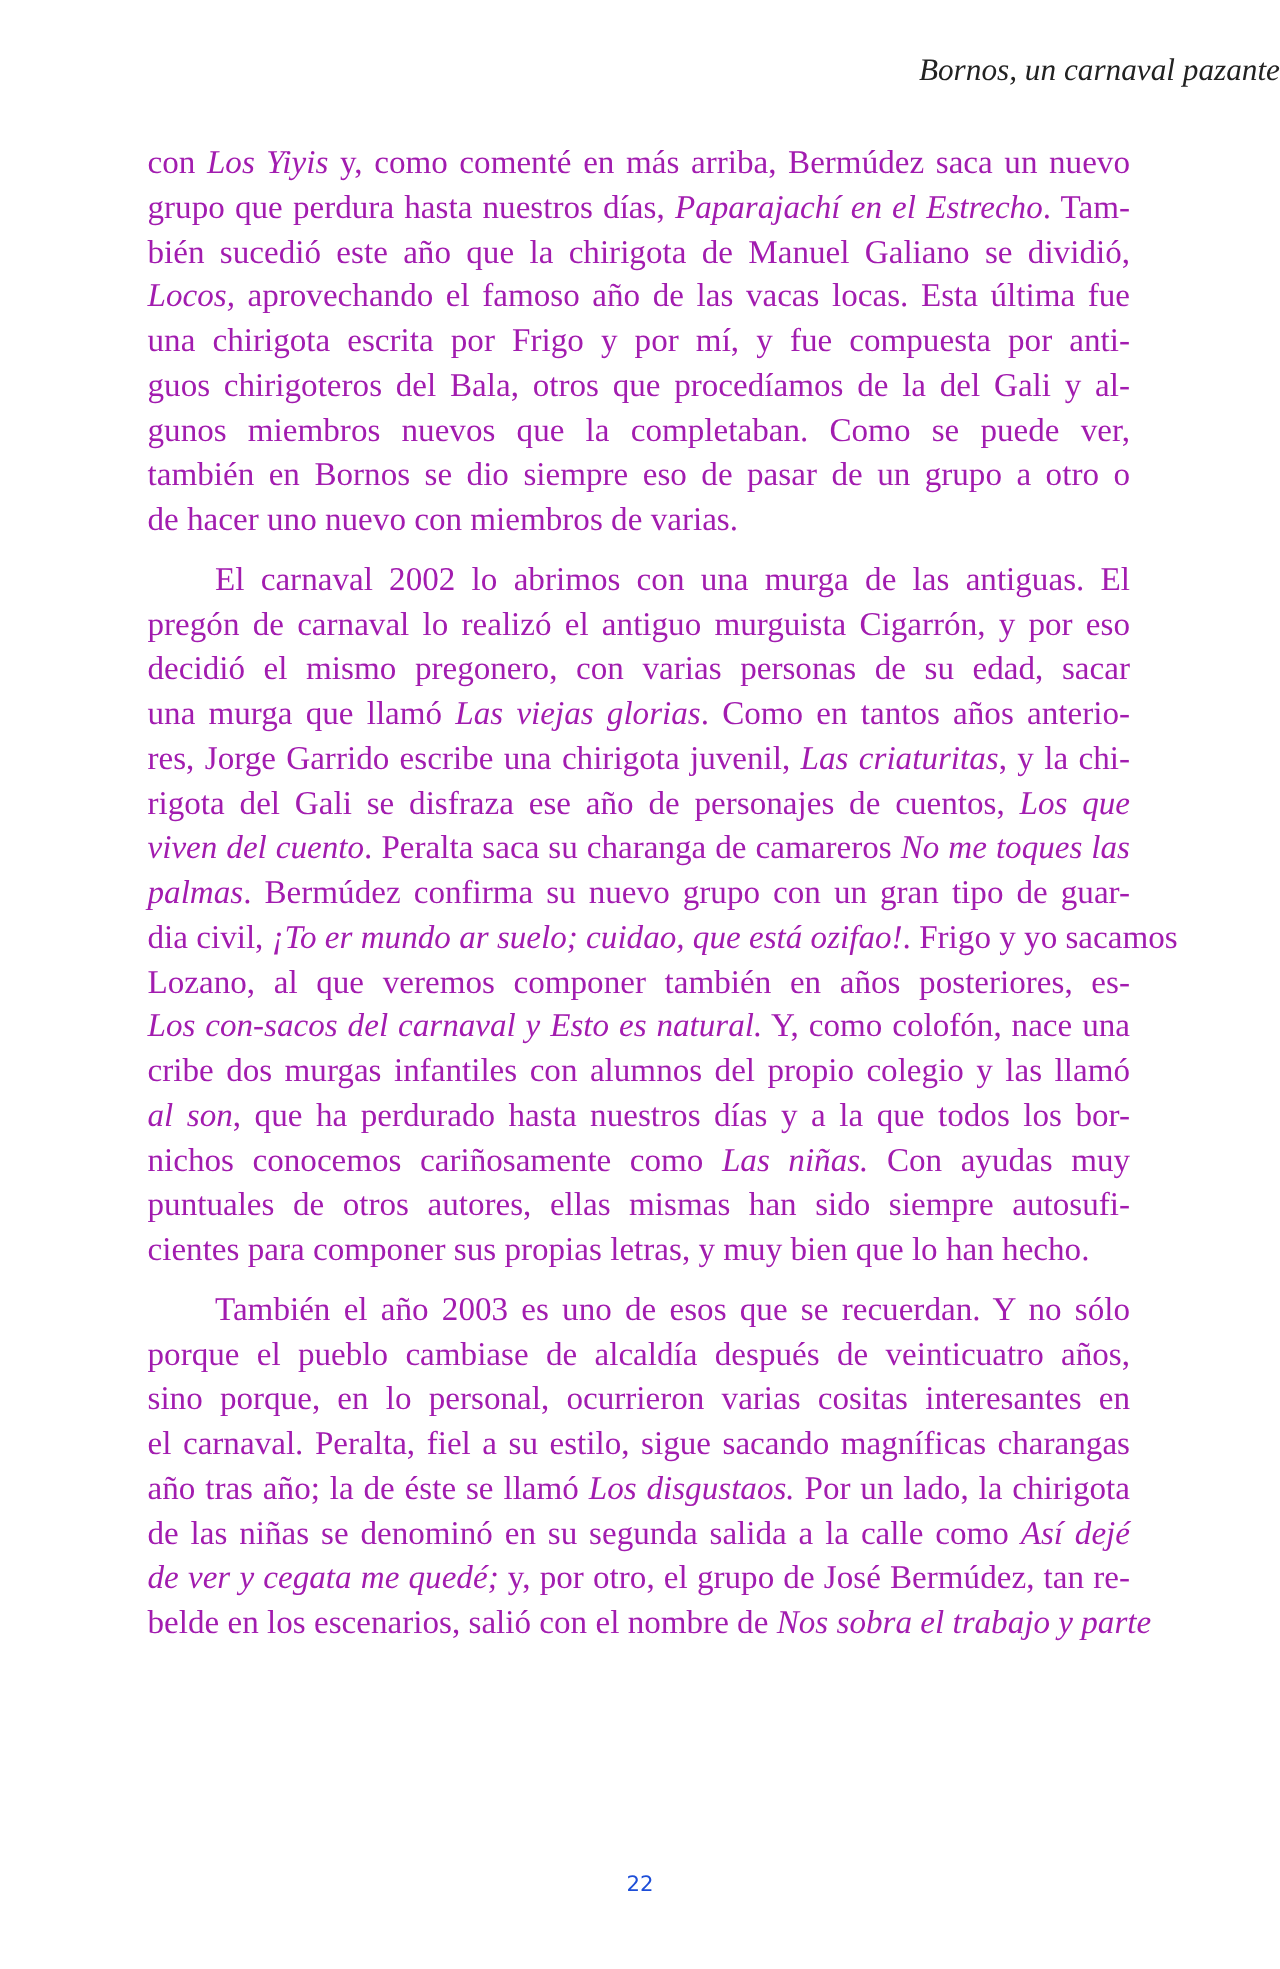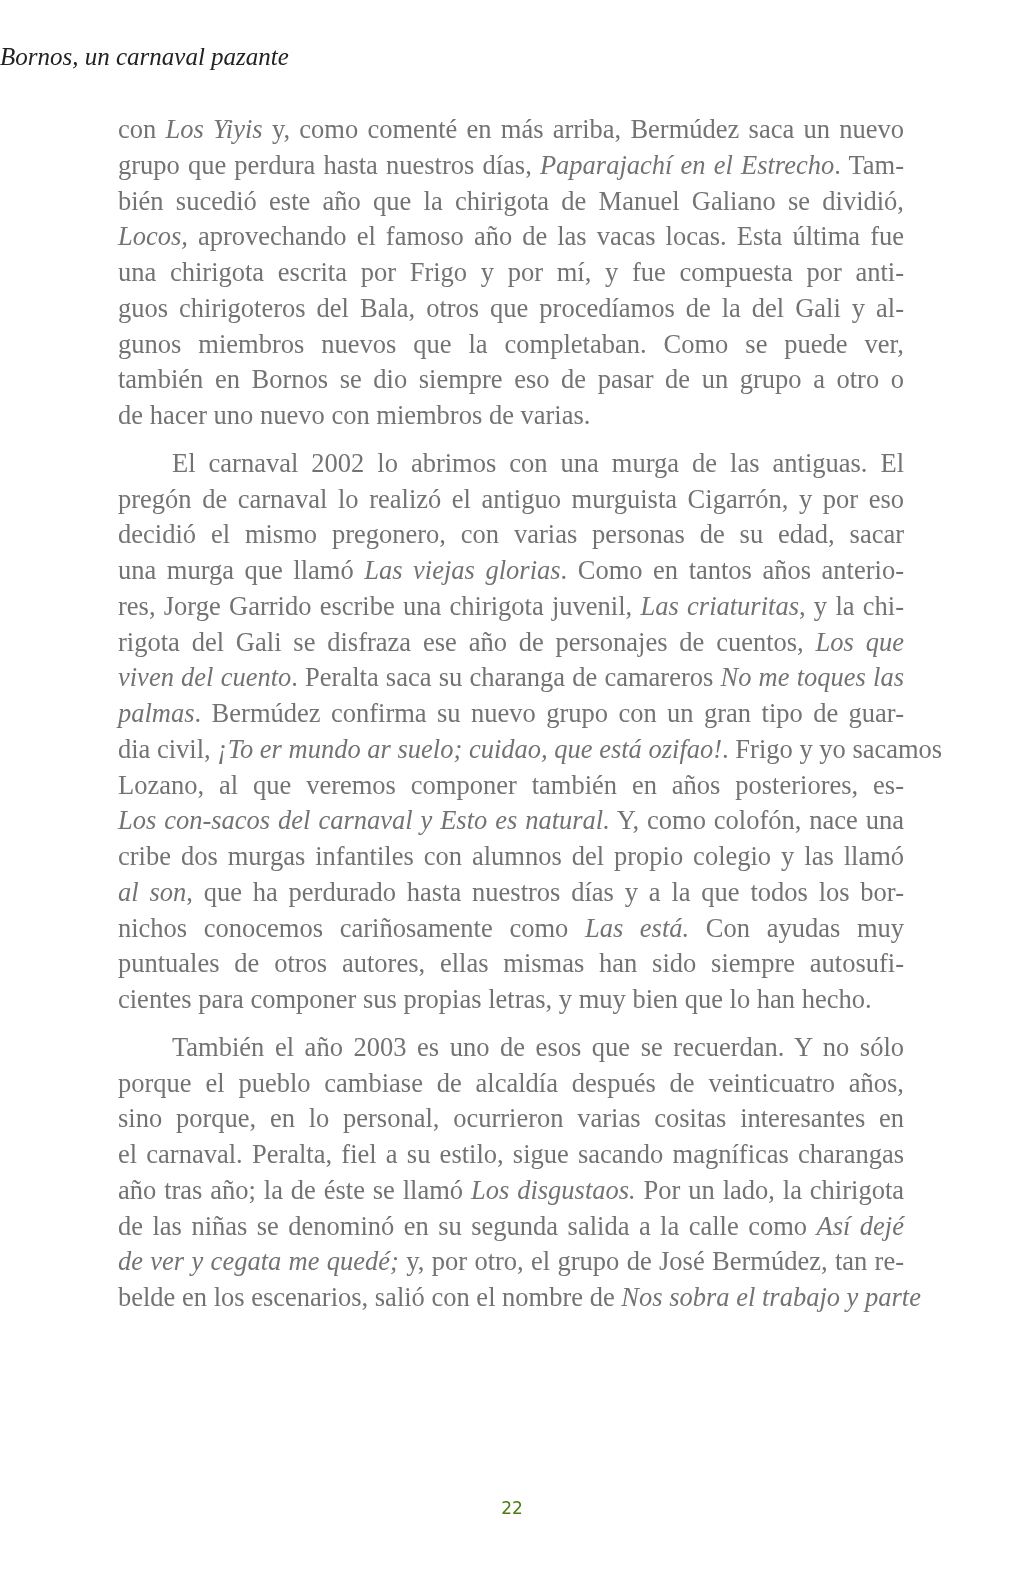--- a/index.html
+++ b/index.html
@@ -12,36 +12,36 @@
     height: 1575px;
     position: relative;
     overflow: hidden;
     color: #1c1c1c;
   }
   .running-head {
     position: absolute;
     top: 40px;
     left: 0;
     width: 1024px;
-    text-align: left;
+    text-align: right;
     font-family: "Liberation Serif", "DejaVu Serif", serif;
     font-style: italic;
     font-size: 25px;
     line-height: 34px;
     color: #222;
   }
   .text-block {
     position: absolute;
     top: 112px;
     left: 118px;
     width: 786px;
     font-family: "Liberation Serif", "DejaVu Serif", serif;
     font-size: 26.5px;
     line-height: 35.75px;
-    color: #737373;
+    color: #a21caf;
   }
   .line {
     display: block;
     height: 35.75px;
     white-space: nowrap;
     text-align: justify;
     text-align-last: justify;
     overflow: visible;
   }
   .line.last {
@@ -56,21 +56,21 @@
   }
   .page-number {
     position: absolute;
     top: 1496px;
     left: 0;
     width: 1024px;
     text-align: center;
     font-family: "DejaVu Sans", "Liberation Sans", sans-serif;
     font-size: 17px;
     line-height: 24px;
-    color: #4d7c0f;
+    color: #1d4ed8;
   }
 </style>
 </head>
 <body>
 
 <div class="running-head">Bornos, un carnaval pazante</div>
 
 <div class="text-block" id="text-block">
     <div>
       <span class="line"><span>con </span><span class="it">Los Yiyis</span><span> y, como comenté en más arriba, Bermúdez saca un nuevo</span></span>
@@ -90,21 +90,21 @@
       <span class="line"><span>una murga que llamó </span><span class="it">Las viejas glorias</span><span>. Como en tantos años anterio-</span></span>
       <span class="line"><span>res, Jorge Garrido escribe una chirigota juvenil, </span><span class="it">Las criaturitas</span><span>, y la chi-</span></span>
       <span class="line"><span>rigota del Gali se disfraza ese año de personajes de cuentos, </span><span class="it">Los que</span></span>
       <span class="line"><span class="it">viven del cuento</span><span>. Peralta saca su charanga de camareros </span><span class="it">No me toques las</span></span>
       <span class="line"><span class="it">palmas</span><span>. Bermúdez confirma su nuevo grupo con un gran tipo de guar-</span></span>
       <span class="line"><span>dia civil, </span><span class="it">¡To er mundo ar suelo; cuidao, que está ozifao!</span><span>. Frigo y yo sacamos</span></span>
       <span class="line"><span>Lozano, al que veremos componer también en años posteriores, es-</span></span>
       <span class="line"><span class="it">Los con-sacos del carnaval y Esto es natural.</span><span> Y, como colofón, nace una</span></span>
       <span class="line"><span>cribe dos murgas infantiles con alumnos del propio colegio y las llamó</span></span>
       <span class="line"><span class="it">al son</span><span>, que ha perdurado hasta nuestros días y a la que todos los bor-</span></span>
-      <span class="line"><span>nichos conocemos cariñosamente como </span><span class="it">Las está.</span><span> Con ayudas muy</span></span>
+      <span class="line"><span>nichos conocemos cariñosamente como </span><span class="it">Las niñas.</span><span> Con ayudas muy</span></span>
       <span class="line"><span>puntuales de otros autores, ellas mismas han sido siempre autosufi-</span></span>
       <span class="line last"><span>cientes para componer sus propias letras, y muy bien que lo han hecho.</span></span>
     </div>
     <div>
       <span class="line indent"><span>También el año 2003 es uno de esos que se recuerdan. Y no sólo</span></span>
       <span class="line"><span>porque el pueblo cambiase de alcaldía después de veinticuatro años,</span></span>
       <span class="line"><span>sino porque, en lo personal, ocurrieron varias cositas interesantes en</span></span>
       <span class="line"><span>el carnaval. Peralta, fiel a su estilo, sigue sacando magníficas charangas</span></span>
       <span class="line"><span>año tras año; la de éste se llamó </span><span class="it">Los disgustaos.</span><span>  Por un lado, la chirigota</span></span>
       <span class="line"><span>de las niñas se denominó en su segunda salida a la calle como </span><span class="it">Así dejé</span></span>

